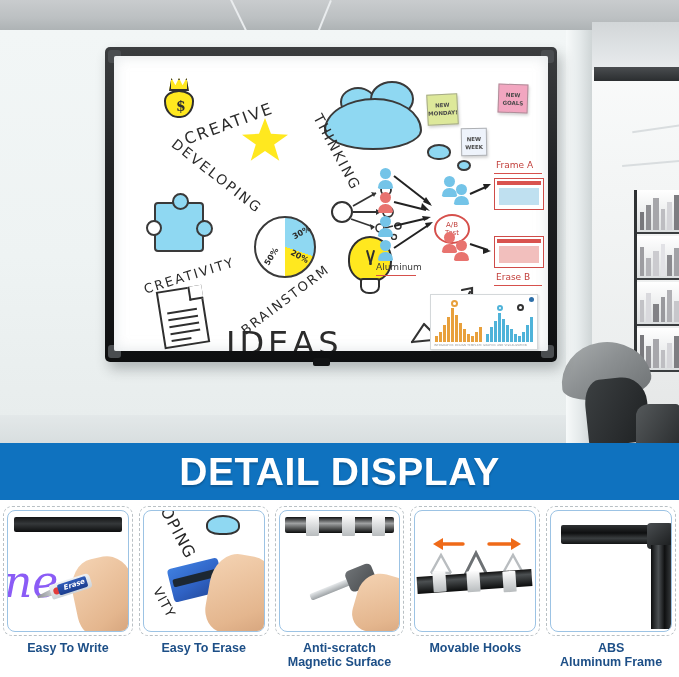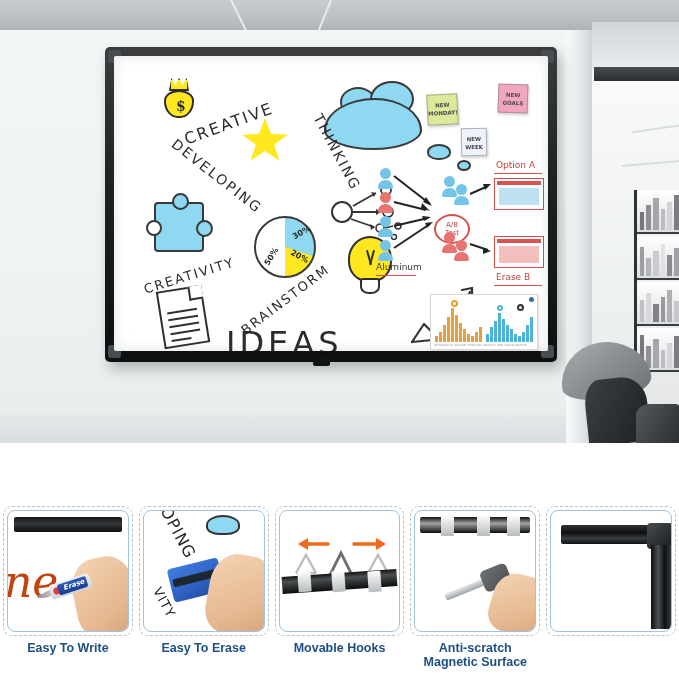--- a/index.html
+++ b/index.html
@@ -177,21 +177,21 @@
   .panel-cell { flex:1 1 0; padding:4px 3px 0 3px; display:flex; flex-direction:column; align-items:center; }
   .panel-outer { width:100%; border:1.4px dashed #b9c0c4; border-radius:9px; padding:3px; }
   .panel-box { width:100%; height:122px; border:1.4px solid #9cc3e4; border-radius:8px;
                background:#ffffff; overflow:hidden; position:relative; }
   .panel-cap { margin-top:5px; text-align:center; color:#1d4f87;
                font:bold 12.5px "Liberation Sans", sans-serif; line-height:1.12; }
 
   
   .p1-rail { position:absolute; left:6px; right:6px; top:6px; height:15px;
              background:linear-gradient(180deg,#141516 0%,#35383a 45%,#0d0e0f 100%); border-radius:2px; }
-  .p1-text { position:absolute; left:-4px; top:45px; font:italic 44px "DejaVu Serif", serif; color:#c2410c; }
+  .p1-text { position:absolute; left:-4px; top:45px; font:italic 44px "DejaVu Serif", serif; color:#8b5cf6; }
   .hand { position:absolute; background:linear-gradient(150deg,#f5d4b4 0%,#e4b68e 70%,#d2a079 100%);
           border-radius:40% 40% 30% 30%; }
   .p1-hand { right:-8px; top:46px; width:62px; height:78px; transform:rotate(-12deg); }
   .p1-marker { position:absolute; left:28px; top:70px; width:56px; height:15px; transform:rotate(-18deg); }
   .mk-body { position:absolute; left:14px; top:0; width:42px; height:15px;
              background:linear-gradient(180deg,#eef1f4,#cdd3d8); border-radius:2px 4px 4px 2px; }
   .mk-lbl { position:absolute; left:22px; top:2px; width:30px; height:11px;
             background:linear-gradient(180deg,#2f5bb7,#1b3e8f); border-radius:2px;
             color:#fff; font:italic bold 7px "DejaVu Sans",sans-serif; text-align:right; padding-right:2px; line-height:11px; }
   .mk-dot { position:absolute; left:17px; top:4px; width:7px; height:7px; border-radius:50%; background:#e23b3b; }
@@ -448,21 +448,21 @@
                 <div class="p-body"></div>
               </div>
 
             <svg style="position:absolute;left:92px;top:16px;width:26px;height:80px;" viewBox="0 0 26 80">
               <path d="M2,16 L20,8" stroke="#222" stroke-width="2" fill="none"></path>
                 <polygon points="23,6 15,6 17,12" fill="#222"></polygon>
               <path d="M2,66 L20,72" stroke="#222" stroke-width="2" fill="none"></path>
                 <polygon points="23,73 15,70 15,76" fill="#222"></polygon>
             </svg>
 
-            <div class="ab-lbl" style="left:120px; top:-2px; color:#c2403c;">Option A</div>
+            <div class="ab-lbl" style="left:120px; top:-2px; color:#c2403c;">Frame A</div>
             <div class="ab-underline" style="left:118px; top:11px; width:48px;"></div>
             <div class="mock" style="left:118px; top:16px;">
               <div class="mock-bar"></div>
                 <div class="mock-img"></div>
             </div>
 
             <div class="mock" style="left:118px; top:74px;">
               <div class="mock-bar"></div>
                 <div class="mock-img" style="background:#f2bfbd;"></div>
             </div>
@@ -504,20 +504,23 @@
                 <div class="ig-col" style="left: 106px; height: 12.6px; background: rgb(154, 160, 164);"></div>
               </div>
             <div class="ig-cap">INFOGRAPHIC DESIGN TEMPLATE GRAPHIC AND VISUALIZATION</div>
           </div>
 
         </div>
       </div>
     </div>
   </div>
 
+  <div class="banner">
+    <div class="banner-title">DETAIL DISPLAY</div>
+  </div>
 
   <div class="panels">
 
     <div class="panel-cell">
       <div class="panel-outer">
         <div class="panel-box">
           <div class="p1-rail"></div>
           <div class="p1-text">ne</div>
           <div class="hand p1-hand"></div>
           <div class="p1-marker">
@@ -541,20 +544,40 @@
           <div class="p2-t" style="left:4px; top:84px; font-size:13px; transform:rotate(62deg);">VITY</div>
           <div class="p2-t" style="left:86px; top:74px; font-size:14px; transform:rotate(-82deg);">RM</div>
           <div class="p2-eraser">
             <div class="p2-erband"></div>
           </div>
           <div class="hand p2-hand"></div>
         </div>
       </div>
       <div class="panel-cap">
         <span>Easy To Erase</span>
+      </div>
+    </div>
+
+    <div class="panel-cell">
+      <div class="panel-outer">
+        <div class="panel-box">
+          <div class="p4-rail"></div>
+          <div class="p3-clip" style="left:26px; top:4px; transform:none;"></div>
+          <div class="p3-clip" style="left:62px; top:4px; transform:none;"></div>
+          <div class="p3-clip" style="left:92px; top:4px; transform:none;"></div>
+          <div class="p4-key">
+            <div class="key-blade"></div>
+            <div class="key-head"></div>
+          </div>
+          <div class="hand p4-hand"></div>
+        </div>
+      </div>
+      <div class="panel-cap">
+        <div>Anti-scratch</div>
+        <div>Magnetic Surface</div>
       </div>
     </div>
 
     <div class="panel-cell">
       <div class="panel-outer">
         <div class="panel-box">
           <svg style="position:absolute;left:8px;top:30px;width:110px;height:36px;" viewBox="0 0 110 36">
             <path d="M8,32 L18,14 L28,32" fill="none" stroke="#b9bdc0" stroke-width="2.4"></path>
             <path d="M8,32 L28,32" stroke="#b9bdc0" stroke-width="2.4"></path>
             <path d="M42,34 L53,12 L64,34" fill="none" stroke="#6d7174" stroke-width="2.8"></path>
@@ -575,41 +598,25 @@
         </div>
       </div>
       <div class="panel-cap">
         <span>Movable Hooks</span>
       </div>
     </div>
 
     <div class="panel-cell">
       <div class="panel-outer">
         <div class="panel-box">
-          <div class="p4-rail"></div>
-          <div class="p3-clip" style="left:26px; top:4px; transform:none;"></div>
-          <div class="p3-clip" style="left:62px; top:4px; transform:none;"></div>
-          <div class="p3-clip" style="left:92px; top:4px; transform:none;"></div>
-          <div class="p4-key">
-            <div class="key-blade"></div>
-            <div class="key-head"></div>
-          </div>
-          <div class="hand p4-hand"></div>
-        </div>
-      </div>
-      <div class="panel-cap">
-        <div>Anti-scratch</div>
-        <div>Magnetic Surface</div>
-      </div>
-    </div>
-
-    <div class="panel-cell">
-      <div class="panel-outer">
-        <div class="panel-box">
           <div class="p5-top"></div>
           <div class="p5-cap"></div>
           <div class="p5-side"></div>
         </div>
       </div>
+      <div class="panel-cap">
+        <div>ABS</div>
+        <div>Aluminum Frame</div>
+      </div>
     </div>
 
   </div>
 </div>
 
 </body></html>

